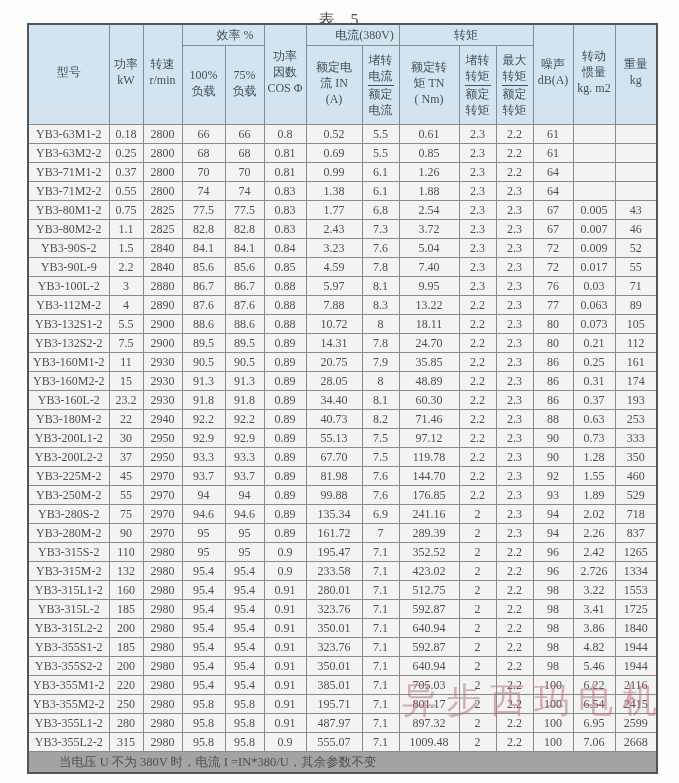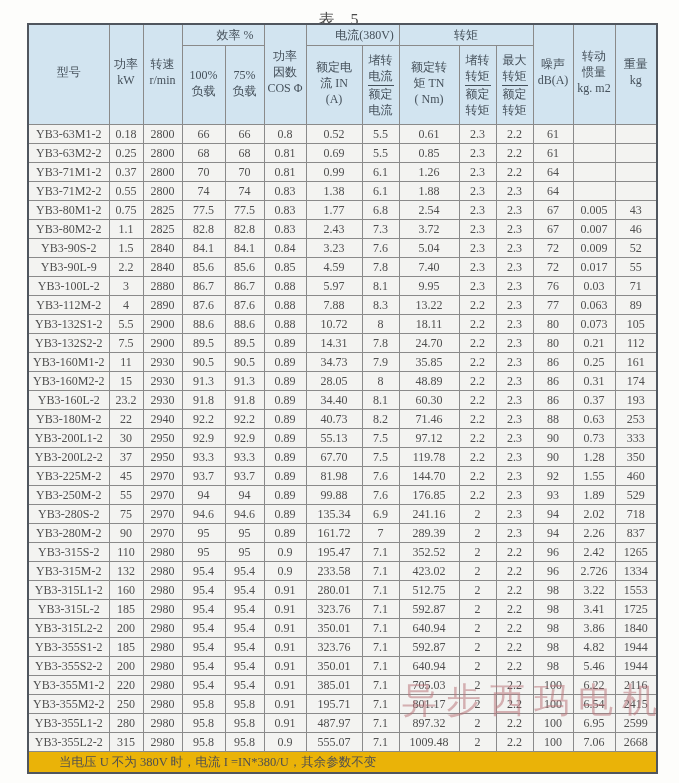--- a/index.html
+++ b/index.html
@@ -49,21 +49,21 @@
     padding:0 1px 1px 1px;
   }
   table.spec tbody td {
     background:#f3f3f1;
     height:18px;
     font-size:12px;
     line-height:14px;
     color:#4f4f4f;
   }
   table.spec tfoot td {
-    background:#eab308;
+    background:#a3a3a3;
     height:20px;
     font-size:12.5px;
     text-align:left;
     padding-left:30px;
     color:#4f4f4f;
   }
   .sub-h { height:78px; }
   .watermark {
     position:absolute;
     left:394px; top:682px; width:268px;
@@ -410,21 +410,21 @@
           <td>0.21</td>
           <td>112</td>
         </tr>
         <tr>
           <td>YB3-160M1-2</td>
           <td>11</td>
           <td>2930</td>
           <td>90.5</td>
           <td>90.5</td>
           <td>0.89</td>
-          <td>34.73</td>
+          <td>20.75</td>
           <td>7.9</td>
           <td>35.85</td>
           <td>2.2</td>
           <td>2.3</td>
           <td>86</td>
           <td>0.25</td>
           <td>161</td>
         </tr>
         <tr>
           <td>YB3-160M2-2</td>

